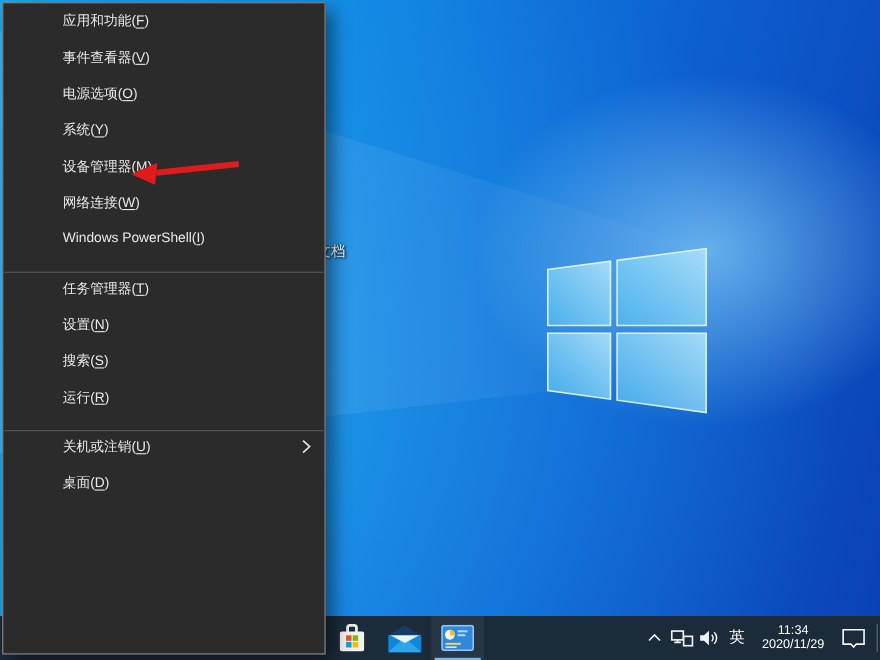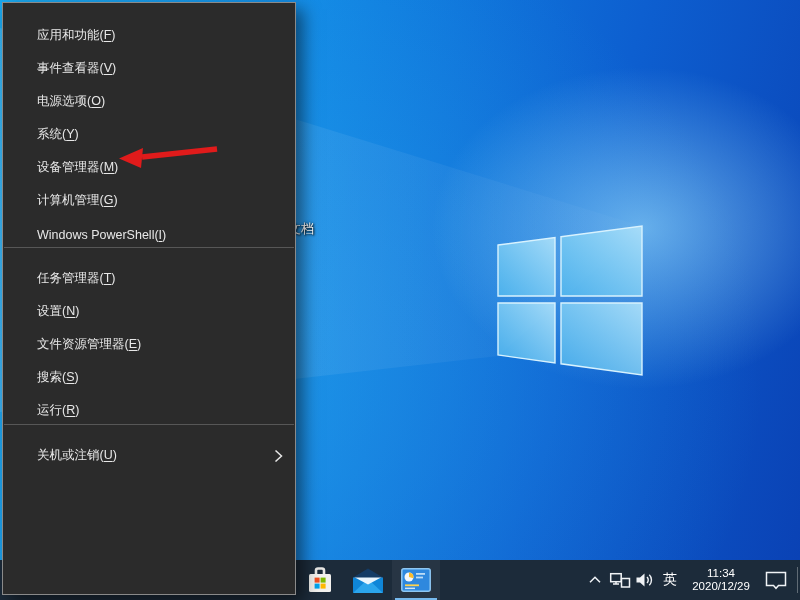--- a/index.html
+++ b/index.html
@@ -35,22 +35,22 @@
   }
   
   .menu{
     position:absolute;left:2px;top:2px;width:294px;height:593px;z-index:30;
     background:var(--menu-bg);
     border:1px solid var(--menu-border);
     box-shadow:7px 7px 16px rgba(0,0,0,.5);
     box-sizing:border-box;padding-top:8px;
   }
   .menu-item{
-    height:33px;display:flex;align-items:flex-end;
-    padding:0 12px 0 34px;color:var(--menu-text);font-size:12.5px;cursor:default;
+    height:33px;display:flex;align-items:flex-start;
+    padding:0 12px 0 54px;color:var(--menu-text);font-size:12.5px;cursor:default;
   }
   .menu-item u{text-decoration:underline;text-underline-offset:2px;}
   .menu-sep{height:1px;background:#575757;margin:5px 1px 6px 1px;}
   .submenu-chevron{margin-left:auto;display:flex;align-items:center;}
   
   .arrow-annotation{position:absolute;left:112px;top:141px;z-index:40;pointer-events:none;}
   
   .taskbar{
     position:absolute;left:0;top:560px;width:800px;height:40px;z-index:20;
     background:var(--taskbar-bg);display:flex;align-items:stretch;
@@ -103,49 +103,49 @@
       <div class="menu-item">
         <span>电源选项(<u>O</u>)</span>
       </div>
       <div class="menu-item">
         <span>系统(<u>Y</u>)</span>
       </div>
       <div class="menu-item">
         <span>设备管理器(<u>M</u>)</span>
       </div>
       <div class="menu-item">
-        <span>计算机管理(<u>G</u>)</span>
+        <span>网络连接(<u>W</u>)</span>
       </div>
       <div class="menu-item">
         <span>Windows PowerShell(<u>I</u>)</span>
       </div>
       <div class="menu-sep"></div>
       <div class="menu-item">
         <span>任务管理器(<u>T</u>)</span>
       </div>
       <div class="menu-item">
         <span>设置(<u>N</u>)</span>
-      </div>
-      <div class="menu-item">
-        <span>文件资源管理器(<u>E</u>)</span>
       </div>
       <div class="menu-item">
         <span>搜索(<u>S</u>)</span>
       </div>
       <div class="menu-item">
         <span>运行(<u>R</u>)</span>
       </div>
       <div class="menu-sep"></div>
       <div class="menu-item">
         <span>关机或注销(<u>U</u>)</span>
         <span class="submenu-chevron">
           <svg width="9" height="16" viewBox="0 0 9 16">
             <polyline points="1.5,2.5 7.5,8 1.5,13.5" fill="none" stroke="#e8e8e8" stroke-width="1.5"></polyline>
           </svg>
         </span>
+      </div>
+      <div class="menu-item">
+        <span>桌面(<u>D</u>)</span>
       </div>
     </div>
 </div>
 
 <svg class="arrow-annotation" width="112" height="30" viewBox="0 0 112 30">
   <line x1="105" y1="8" x2="30" y2="16" stroke="var(--arrow-red)" stroke-width="5.5"></line>
   <polygon points="7,17.5 31,7 29,27" fill="var(--arrow-red)"></polygon>
 </svg>
 
 <div class="taskbar">
@@ -202,21 +202,21 @@
     <div class="tray-item tray-icon-btn">
       <svg width="20" height="16" viewBox="0 0 20 16">
         <polygon points="1.5,5.5 5,5.5 9.5,1.5 9.5,14.5 5,10.5 1.5,10.5" fill="#f0f3f6"></polygon>
         <path d="M12 5 A4.2 4.2 0 0 1 12 11" fill="none" stroke="#f0f3f6" stroke-width="1.4"></path>
         <path d="M14.3 2.8 A7.3 7.3 0 0 1 14.3 13.2" fill="none" stroke="#f0f3f6" stroke-width="1.4"></path>
       </svg>
     </div>
     <div class="tray-item input-indicator">英</div>
     <div class="tray-item clock">
       <span>11:34</span>
-      <span>2020/12/29</span>
+      <span>2020/11/29</span>
     </div>
     <div class="tray-item action-center">
       <svg width="22" height="19" viewBox="0 0 22 19">
         <path d="M1.5 1.5 H20.5 V14.5 H13.5 L11 17.3 L8.5 14.5 H1.5 Z" fill="none" stroke="#f0f3f6" stroke-width="1.5"></path>
       </svg>
     </div>
     <div class="show-desktop-divider"></div>
   </div>
 </div>
 

